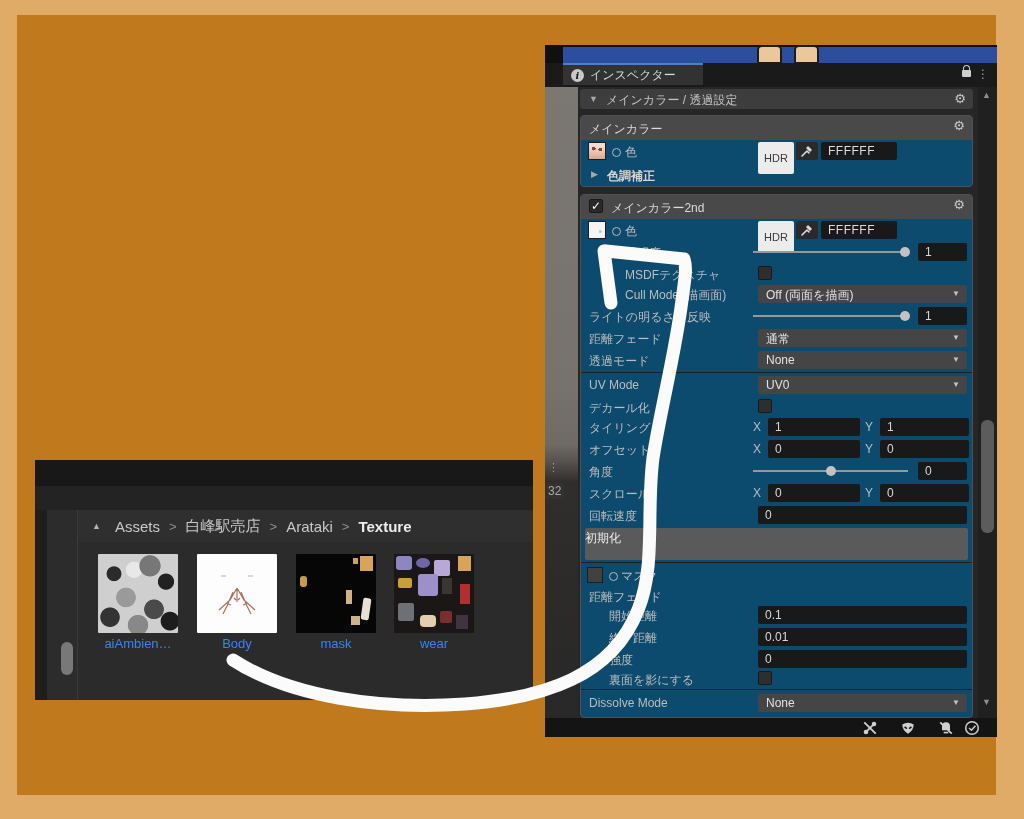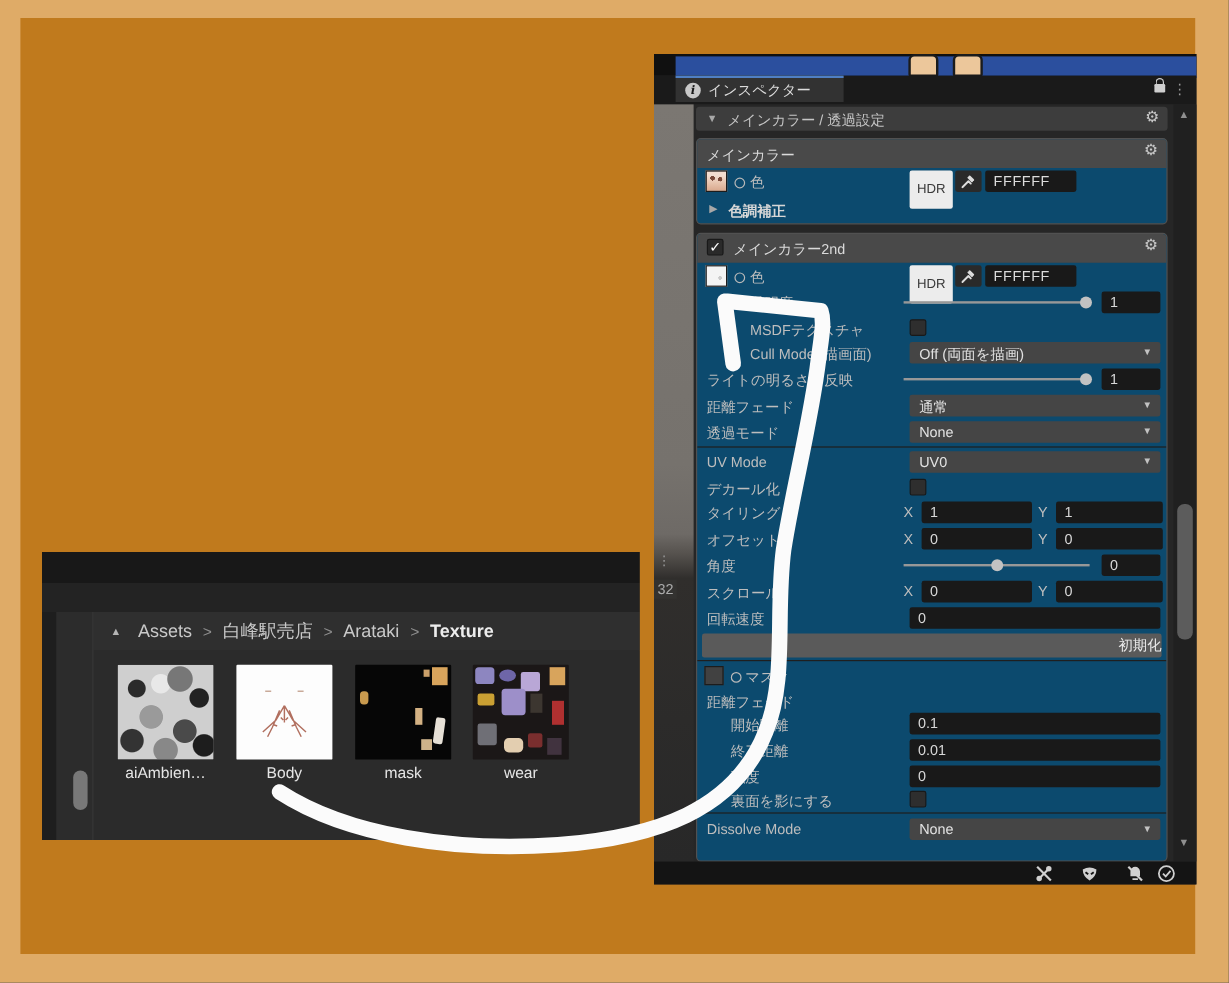--- a/index.html
+++ b/index.html
@@ -23,21 +23,21 @@
   .proj-scrollthumb{position:absolute;left:14px;top:132px;width:12px;height:33px;background:#787878;border-radius:6px;}
   .proj-vdiv{position:absolute;left:42px;top:50px;width:1px;height:190px;background:#3a3a3a;}
   .breadcrumb-row{position:absolute;left:43px;top:50px;width:455px;height:32px;background:#2f2f2f;display:flex;align-items:center;}
   .bc-collapse{margin-left:14px;color:#b5b5b5;font-size:9px;}
   .bc{margin-left:14px;color:#c9c9c9;display:flex;gap:9px;align-items:center;font-size:15px;}
   .bc .sep{color:#8f8f8f;font-size:13px;}
   .bc .last{color:#ededed;font-weight:bold;}
   .proj-content{position:absolute;left:43px;top:82px;width:455px;height:158px;background:#2b2b2b;}
   .thumb-item{position:absolute;width:80px;text-align:center;}
   .thumb{width:80px;height:79px;position:relative;overflow:hidden;border-radius:1px;}
-  .thumb-label{margin-top:3px;color:#e5e5e5;font-size:13px;white-space:nowrap;}
+  .thumb-label{margin-top:3px;color:#3b82f6;font-size:13px;white-space:nowrap;}
   .t-ai{background:#cfcfcf;background-image:
     radial-gradient(circle at 20% 25%,#2b2b2b 0 8%,transparent 9%),
     radial-gradient(circle at 65% 15%,#777 0 12%,transparent 13%),
     radial-gradient(circle at 85% 35%,#222 0 9%,transparent 10%),
     radial-gradient(circle at 35% 55%,#9a9a9a 0 14%,transparent 15%),
     radial-gradient(circle at 70% 70%,#4a4a4a 0 12%,transparent 13%),
     radial-gradient(circle at 15% 80%,#333 0 10%,transparent 11%),
     radial-gradient(circle at 50% 90%,#888 0 12%,transparent 13%),
     radial-gradient(circle at 90% 85%,#1d1d1d 0 9%,transparent 10%),
     radial-gradient(circle at 45% 20%,#e8e8e8 0 10%,transparent 11%);}
@@ -104,21 +104,21 @@
   .knob{position:absolute;top:-4px;width:10px;height:10px;border-radius:50%;background:#c2c2c2;}
   .valbox{position:absolute;left:337px;right:5px;top:2px;bottom:2px;background:#191919;border-radius:2px;color:#d8d8d8;}
   .valbox span{position:absolute;left:7px;top:2px;}
   .inputfull{position:absolute;left:177px;right:5px;top:2px;bottom:2px;background:#191919;border-radius:2px;color:#d8d8d8;}
   .inputfull span{position:absolute;left:7px;top:2px;}
   .axis{position:absolute;top:4px;color:#bdbdbd;}
   .ax-x{left:172px;} .ax-y{left:284px;}
   .xy-in{position:absolute;top:2px;bottom:2px;background:#191919;border-radius:2px;color:#d8d8d8;}
   .xy1{left:187px;width:92px;} .xy2{left:299px;right:3px;}
   .xy-in span{position:absolute;left:7px;top:2px;}
-  .btn{position:relative;height:20px;margin:2px 4px;background:#5a5a5a;border-radius:2px;color:#eaeaea;text-align:right;line-height:20px;}
+  .btn{position:relative;height:32px;margin:2px 4px;background:#5a5a5a;border-radius:2px;color:#eaeaea;text-align:left;line-height:20px;}
   .divider{height:1px;background:#1f1f1f;margin:1px 0;}
   .sub-lbl{position:absolute;left:8px;top:3px;color:#bdbdbd;}
 
   .insp-bottombar{position:absolute;left:0;top:673px;width:452px;height:19px;background:#141414;}
   .bb-icon{position:absolute;top:2px;width:16px;height:16px;}
 
   .arrow-svg{position:absolute;left:0;top:0;width:1024px;height:819px;z-index:50;pointer-events:none;}
 </style>
 </head>
 <body>

